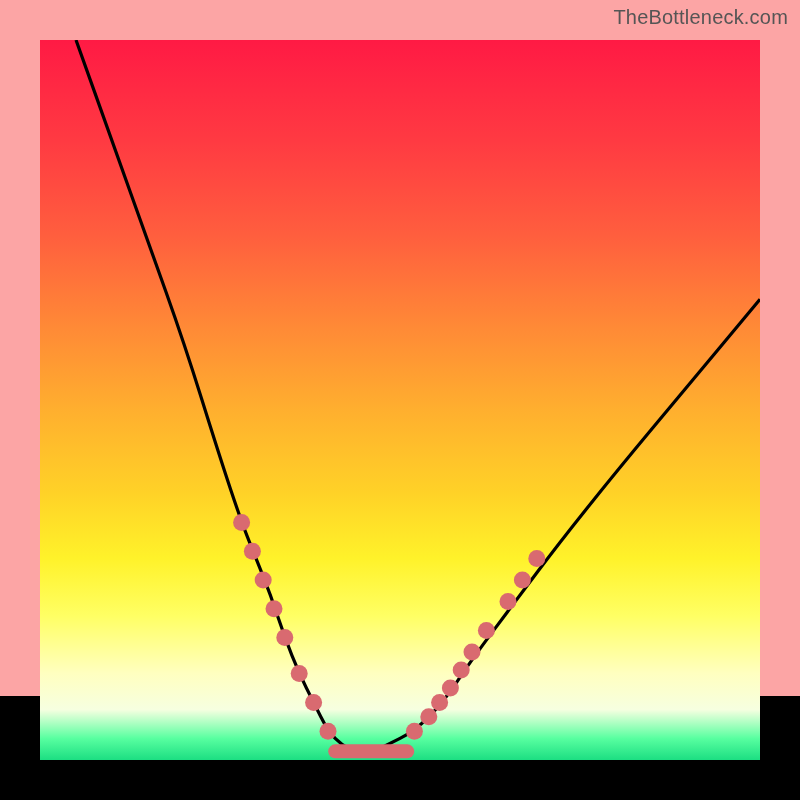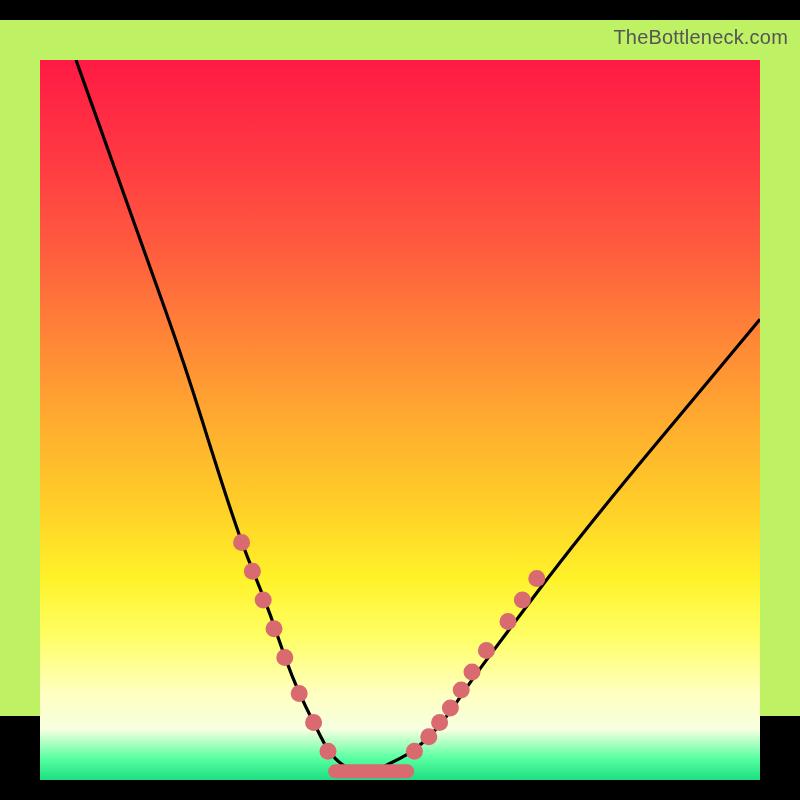--- a/index.html
+++ b/index.html
@@ -8,22 +8,21 @@
     width: 800px;
     height: 800px;
     overflow: hidden;
     background: #000;
     font-family: Arial, Helvetica, sans-serif;
   }
   .stage {
     position: relative;
     width: 800px;
     height: 696px;
-    background: #bef264;
-    margin-top: 20px;
+    background: #fca5a5;
   }
   .plot-area {
     position: absolute;
     left: 40px;
     top: 40px;
     width: 720px;
     height: 720px;
     
     background: linear-gradient(
       to bottom,

